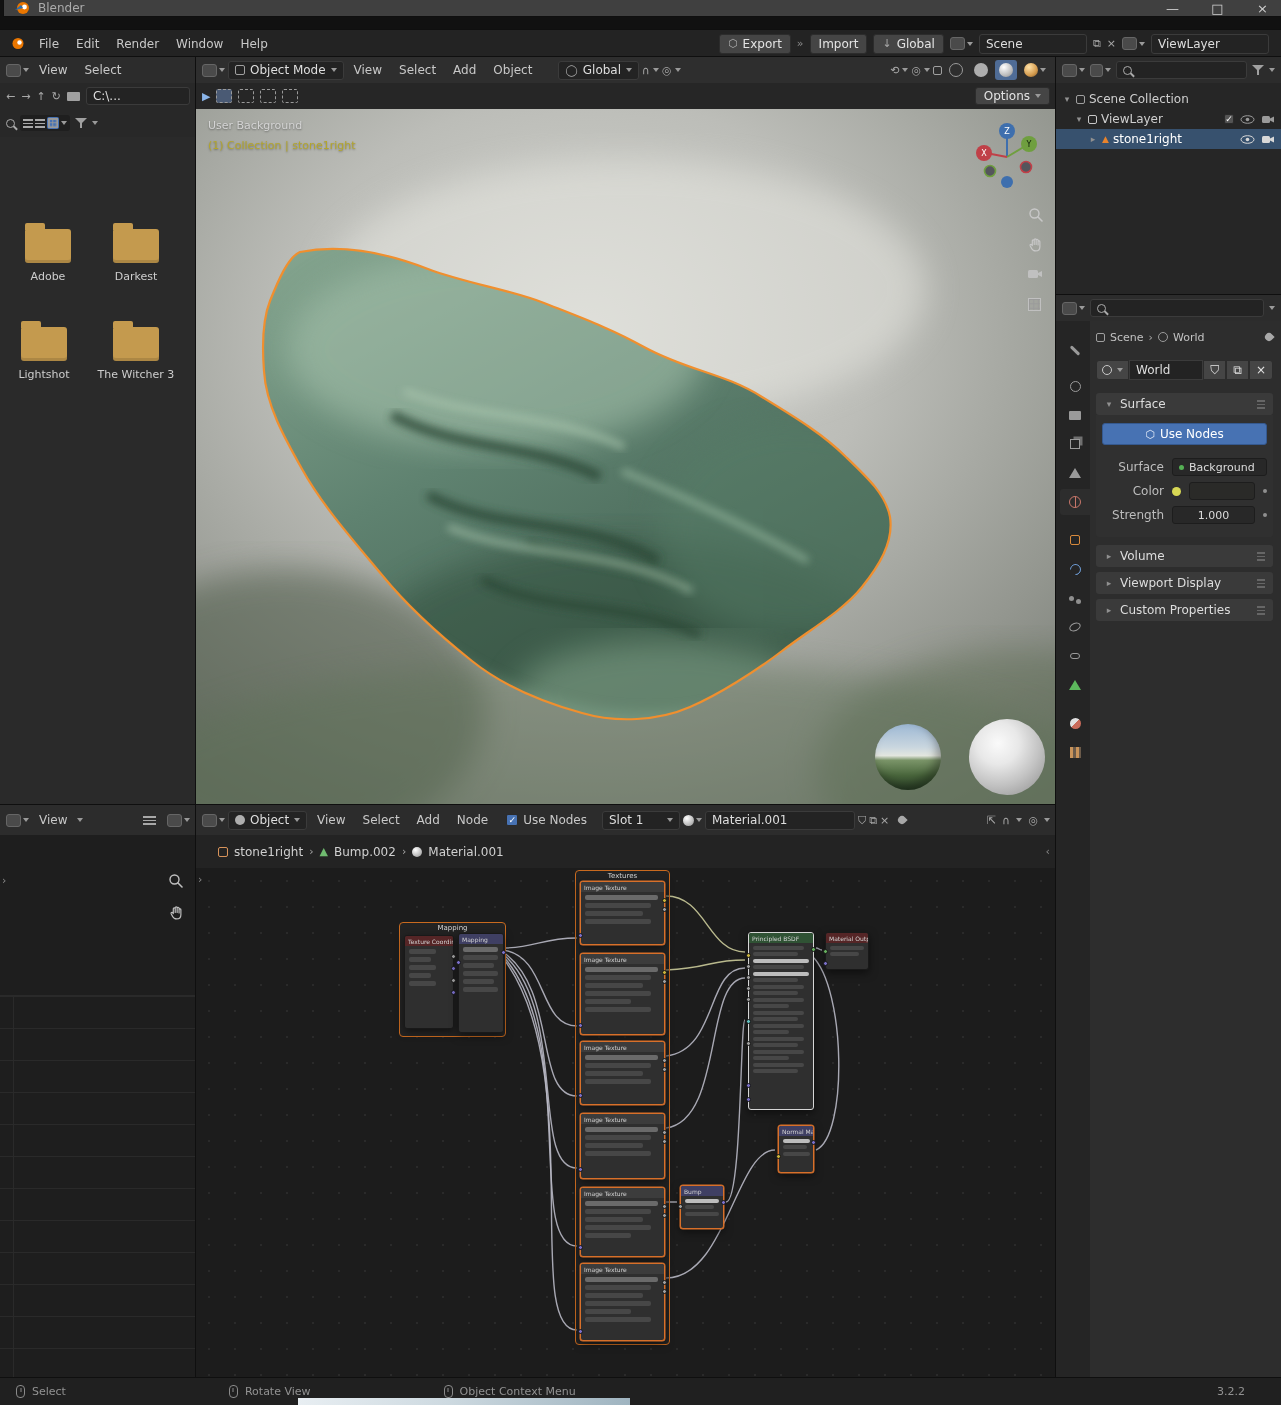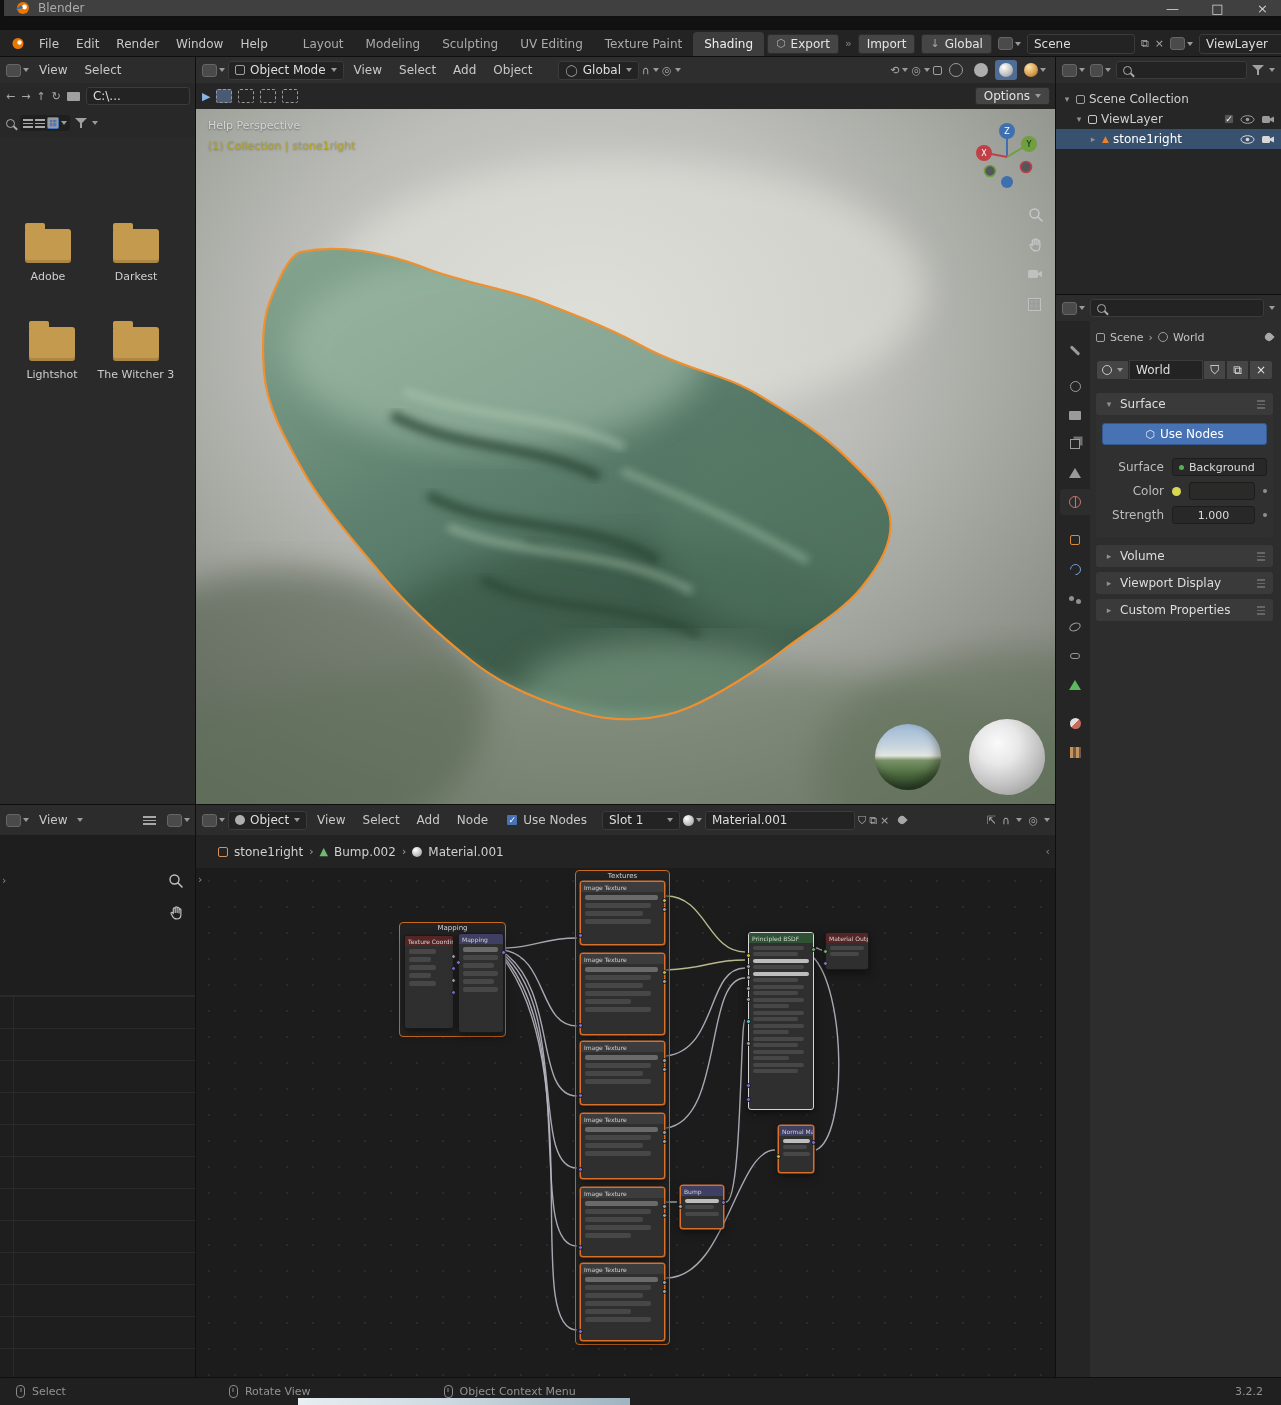--- a/index.html
+++ b/index.html
@@ -105,28 +105,20 @@
     <svg width="15" height="13">
         <circle cx="8" cy="6.5" r="5.5" fill="#ea7600"></circle>
         <circle cx="9.5" cy="5.5" r="2.2" fill="#fff"></circle>
       </svg>
   </span>
   <span class="menu">File</span>
   <span class="menu">Edit</span>
   <span class="menu">Render</span>
   <span class="menu">Window</span>
   <span class="menu">Help</span>
-  <span class="row" style="margin-left:14px">
-    <span class="tab">Layout</span>
-    <span class="tab">Modeling</span>
-    <span class="tab">Sculpting</span>
-    <span class="tab">UV Editing</span>
-    <span class="tab">Texture Paint</span>
-    <span class="tab active">Shading</span>
-  </span>
   <span class="row" style="margin-left:auto;gap:6px;margin-right:6px">
     <span class="btn">
       <span class="ico">⬡</span>
       <span>Export</span>
     </span>
     <span class="ico" style="color:#8a8a8a">»</span>
     <span class="btn">
         <span>Import</span>
       </span>
     <span class="btn">
@@ -192,21 +184,21 @@
     <span class="chev"></span>
   </div>
   <div class="ftile" style="left:6px;top:172px">
     <span class="folder"></span>
     <span class="flabel-txt">Adobe</span>
   </div>
   <div class="ftile" style="left:94px;top:172px">
     <span class="folder"></span>
     <span class="flabel-txt">Darkest</span>
   </div>
-  <div class="ftile" style="left:10px;top:270px">
+  <div class="ftile" style="left:2px;top:270px">
     <span class="folder"></span>
     <span class="flabel-txt">Lightshot</span>
   </div>
   <div class="ftile" style="left:94px;top:270px">
     <span class="folder"></span>
     <span class="flabel-txt">The Witcher 3</span>
   </div>
 </div>
 
 <div class="region" style="left:0;top:805px;width:196px;height:573px;background:#1e1e1e">
@@ -342,21 +334,21 @@
       <path d="M286,470 C344,504 434,492 504,526" stroke="#2c4736" stroke-width="9" fill="none" filter="url(#b4)" opacity="0.75"></path>
       <path d="M330,432 C380,458 440,452 488,478" stroke="#35543f" stroke-width="5" fill="none" filter="url(#b4)" opacity="0.8"></path>
       <path d="M208,282 C278,310 356,304 428,338" stroke="#a9c6ae" stroke-width="6" fill="none" filter="url(#b4)" opacity="0.8"></path>
       <path d="M252,418 C322,448 422,440 496,482" stroke="#a9c6ae" stroke-width="6" fill="none" filter="url(#b4)" opacity="0.7"></path>
       <path d="M426,362 C498,392 560,422 612,452" stroke="#9dbfa5" stroke-width="6" fill="none" filter="url(#b4)" opacity="0.7"></path>
       <path d="M160,470 C250,578 390,634 520,606" stroke="#9dbfa5" stroke-width="12" fill="none" filter="url(#b8)" opacity="0.5"></path>
     </g>
     <use href="#stonePath" fill="none" stroke="#f08f2e" stroke-width="2.2"></use>
   </svg>
 
-  <span style="position:absolute;left:12px;top:62px;font-size:11px;color:#d4d4d4;text-shadow:0 1px 2px rgba(0,0,0,.4)">Help Perspective</span>
+  <span style="position:absolute;left:12px;top:62px;font-size:11px;color:#d4d4d4;text-shadow:0 1px 2px rgba(0,0,0,.4)">User Background</span>
   <span style="position:absolute;left:12px;top:82px;font-size:11px;color:#b3a52e;text-shadow:0 1px 2px rgba(0,0,0,.35)">(1) Collection | stone1right</span>
 
   <svg style="position:absolute;left:778px;top:62px" width="66" height="72" viewBox="0 0 66 72">
     <line x1="33" y1="38" x2="33" y2="14" stroke="#3e6fae" stroke-width="2"></line>
     <line x1="33" y1="38" x2="53" y2="26" stroke="#6f9f3f" stroke-width="2"></line>
     <line x1="33" y1="38" x2="12" y2="34" stroke="#c04048" stroke-width="2"></line>
     <circle cx="33" cy="12" r="8" fill="#3e6fae"></circle>
       <text x="33" y="15" font-size="8" fill="#fff" text-anchor="middle" font-family="DejaVu Sans">Z</text>
     <circle cx="55" cy="25" r="8" fill="#6f9f3f"></circle>
       <text x="55" y="28" font-size="8" fill="#0e1e0a" text-anchor="middle" font-family="DejaVu Sans">Y</text>
@@ -845,16 +837,16 @@
   </div>
 </div>
 
 <div class="region ebar" style="left:0;top:1378px;width:1281px;height:27px;background:#202020;color:#929292;font-size:11px">
   <span class="mouseic" style="margin-left:10px"></span>
   <span style="margin-left:4px">Select</span>
   <span class="mouseic" style="margin-left:160px"></span>
   <span style="margin-left:4px">Rotate View</span>
   <span class="mouseic" style="margin-left:130px"></span>
   <span style="margin-left:4px">Object Context Menu</span>
-  <span style="margin-left:auto;margin-right:12px">3.2.2</span>
+  <span style="margin-left:auto;margin-right:30px">3.2.2</span>
 </div>
 
 <div style="position:absolute;left:298px;top:1398px;width:332px;height:7px;background:linear-gradient(90deg,#e8eef2 0%,#cdd9e0 45%,#9fb4c0 100%);z-index:5"></div>
 
 </body></html>

